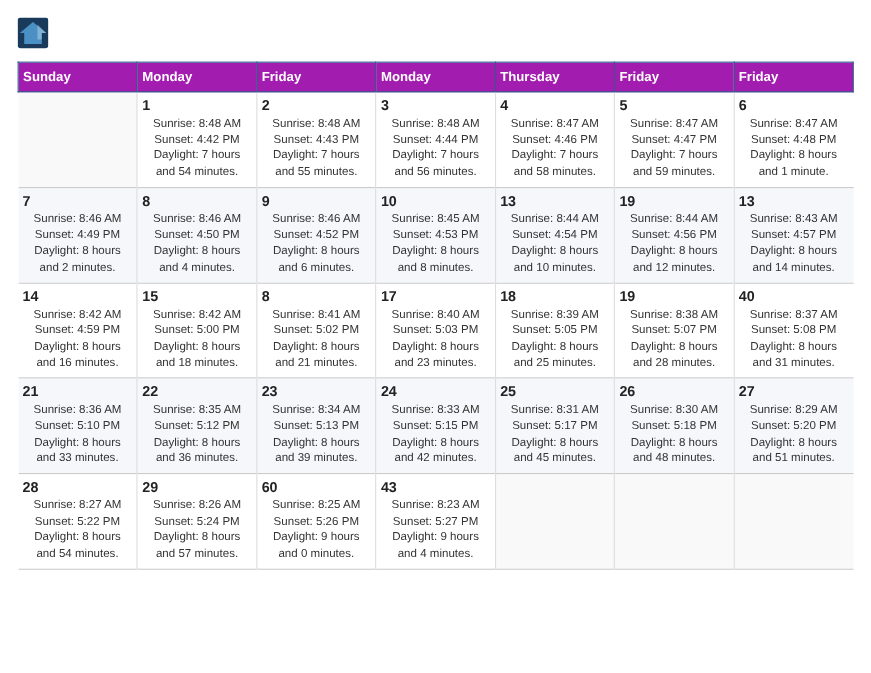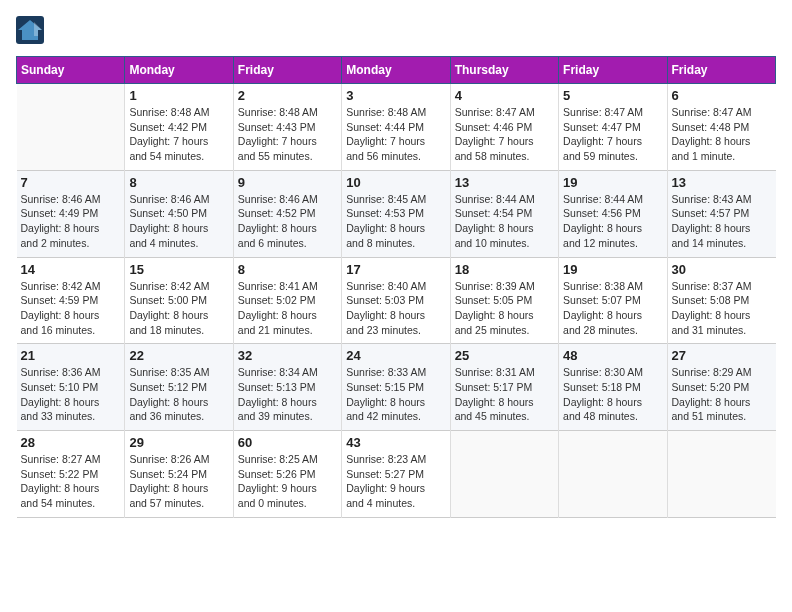--- a/index.html
+++ b/index.html
@@ -64,20 +64,21 @@
       font-size: 13px;
       font-weight: bold;
       color: #222;
       display: block;
       margin-bottom: 2px;
     }
     .day-info {
       font-size: 10.5px;
       color: #333;
       line-height: 1.4;
+      text-align: center;
     }
     .empty { background: #f9f9f9; }
   </style>
 </head>
 <body>
 
 <div class="header">
   <div class="logo">
     <svg class="logo-icon" viewBox="0 0 28 28">
       <rect x="0" y="0" width="28" height="28" rx="3" fill="#1a3a5c"></rect>
@@ -185,47 +186,47 @@
         </td>
         <td>
           <span class="day-num">18</span>
           <div class="day-info">Sunrise: 8:39 AM<br>Sunset: 5:05 PM<br>Daylight: 8 hours<br>and 25 minutes.</div>
         </td>
         <td>
           <span class="day-num">19</span>
           <div class="day-info">Sunrise: 8:38 AM<br>Sunset: 5:07 PM<br>Daylight: 8 hours<br>and 28 minutes.</div>
         </td>
         <td>
-          <span class="day-num">30</span>
+          <span class="day-num">40</span>
           <div class="day-info">Sunrise: 8:37 AM<br>Sunset: 5:08 PM<br>Daylight: 8 hours<br>and 31 minutes.</div>
         </td>
       </tr>
       <tr>
         <td>
           <span class="day-num">21</span>
           <div class="day-info">Sunrise: 8:36 AM<br>Sunset: 5:10 PM<br>Daylight: 8 hours<br>and 33 minutes.</div>
         </td>
         <td>
           <span class="day-num">22</span>
           <div class="day-info">Sunrise: 8:35 AM<br>Sunset: 5:12 PM<br>Daylight: 8 hours<br>and 36 minutes.</div>
         </td>
         <td>
-          <span class="day-num">32</span>
+          <span class="day-num">23</span>
           <div class="day-info">Sunrise: 8:34 AM<br>Sunset: 5:13 PM<br>Daylight: 8 hours<br>and 39 minutes.</div>
         </td>
         <td>
           <span class="day-num">24</span>
           <div class="day-info">Sunrise: 8:33 AM<br>Sunset: 5:15 PM<br>Daylight: 8 hours<br>and 42 minutes.</div>
         </td>
         <td>
           <span class="day-num">25</span>
           <div class="day-info">Sunrise: 8:31 AM<br>Sunset: 5:17 PM<br>Daylight: 8 hours<br>and 45 minutes.</div>
         </td>
         <td>
-          <span class="day-num">48</span>
+          <span class="day-num">26</span>
           <div class="day-info">Sunrise: 8:30 AM<br>Sunset: 5:18 PM<br>Daylight: 8 hours<br>and 48 minutes.</div>
         </td>
         <td>
           <span class="day-num">27</span>
           <div class="day-info">Sunrise: 8:29 AM<br>Sunset: 5:20 PM<br>Daylight: 8 hours<br>and 51 minutes.</div>
         </td>
       </tr>
       <tr>
         <td>
           <span class="day-num">28</span>

